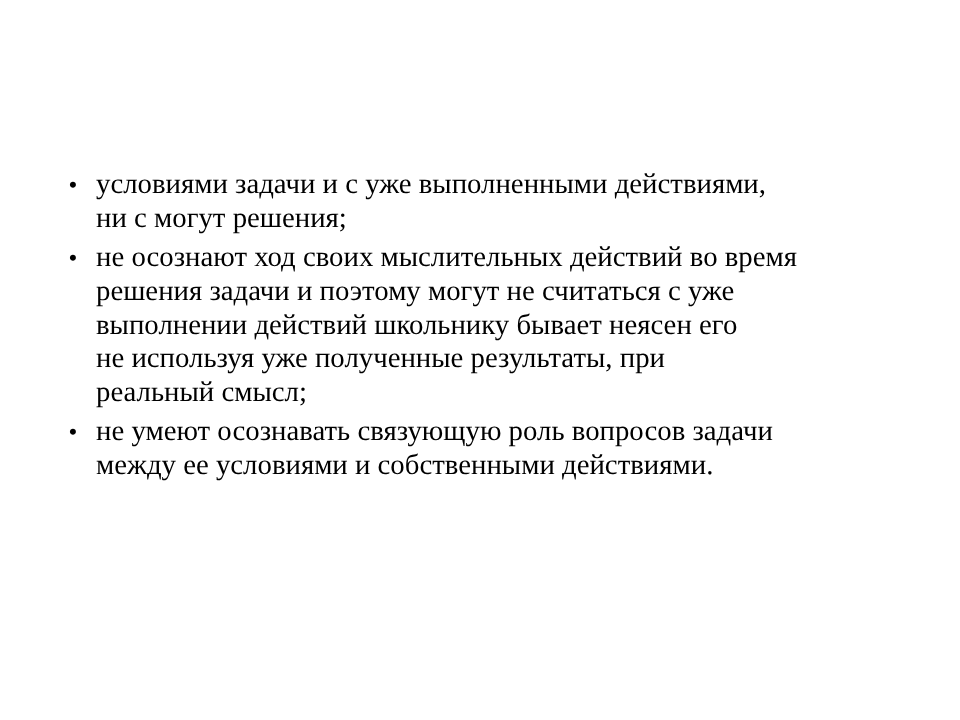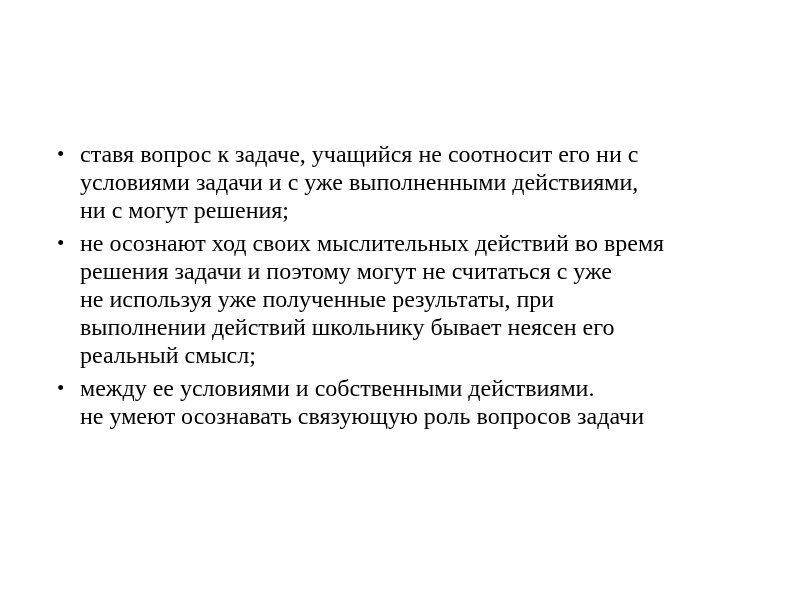--- a/index.html
+++ b/index.html
@@ -44,34 +44,33 @@
   }
 </style>
 </head>
 <body>
 
 <div class="slide">
   <ul class="bullet-list">
 
     <li class="bullet-item">
       <span class="bullet-marker">•</span>
-      <span class="text-line">ставя вопрос к задаче, учащийся не соотносит его ни с</span>
       <span class="text-line">условиями задачи и с уже выполненными действиями,</span>
       <span class="text-line">ни с могут решения;</span>
     </li>
 
     <li class="bullet-item">
       <span class="bullet-marker">•</span>
       <span class="text-line">не осознают ход своих мыслительных действий во время</span>
       <span class="text-line">решения задачи и поэтому могут не считаться с уже</span>
+      <span class="text-line">выполнении действий школьнику бывает неясен его</span>
       <span class="text-line">не используя уже полученные результаты, при</span>
-      <span class="text-line">выполнении действий школьнику бывает неясен его</span>
       <span class="text-line">реальный смысл;</span>
     </li>
 
     <li class="bullet-item">
       <span class="bullet-marker">•</span>
+      <span class="text-line">не умеют осознавать связующую роль вопросов задачи</span>
       <span class="text-line">между ее условиями и собственными действиями.</span>
-      <span class="text-line">не умеют осознавать связующую роль вопросов задачи</span>
     </li>
 
   </ul>
 </div>
 
 </body></html>

